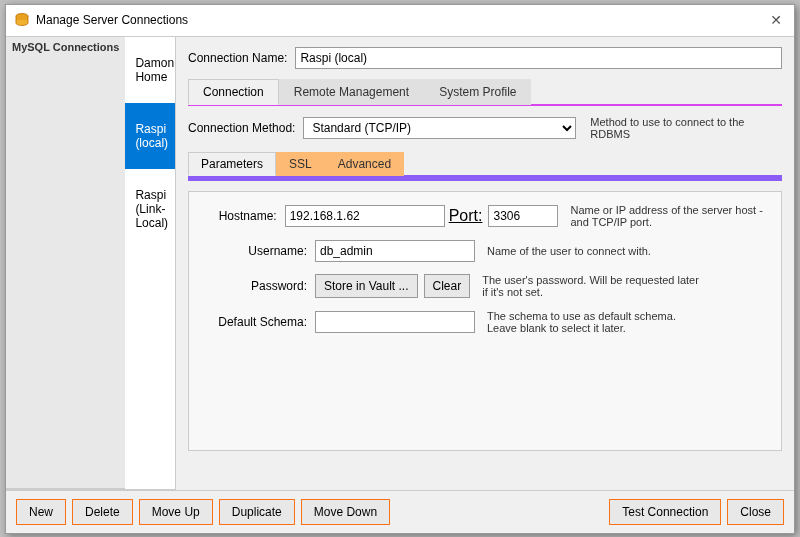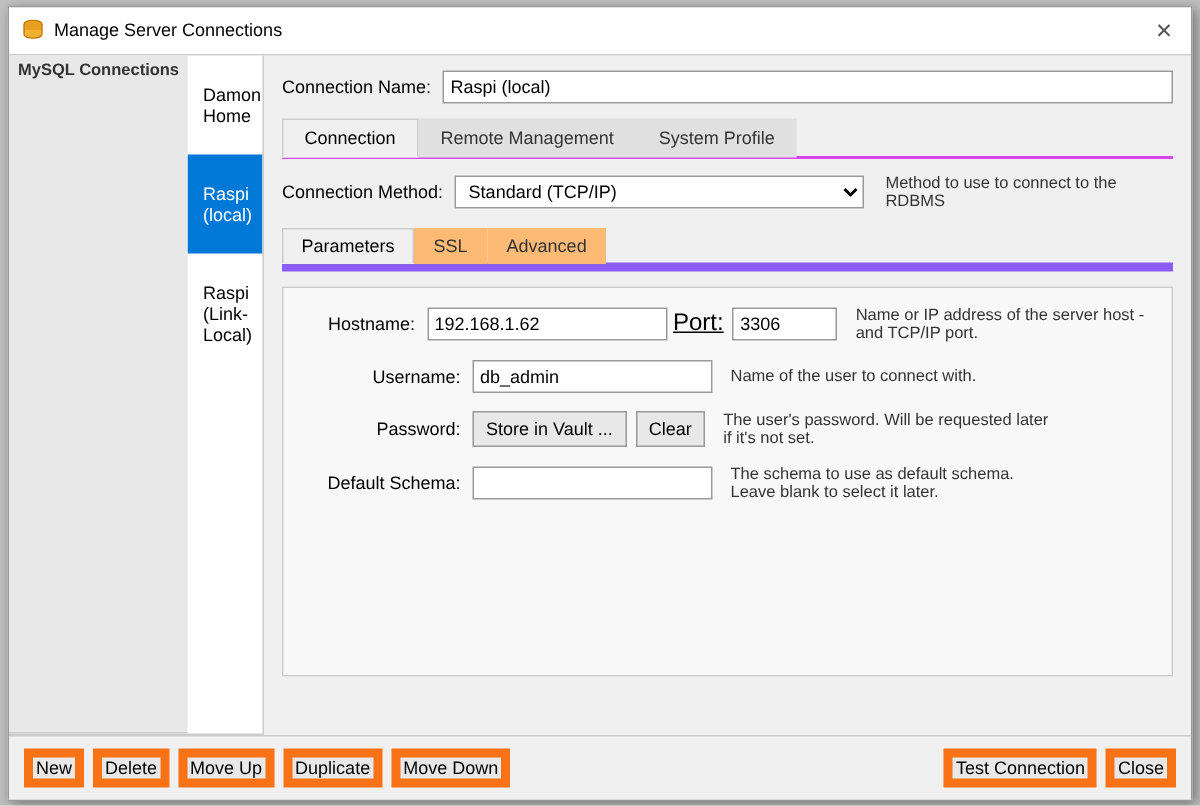--- a/index.html
+++ b/index.html
@@ -263,22 +263,22 @@
     .footer-left {
       display: flex;
       gap: 6px;
     }
     .footer-right {
       display: flex;
       gap: 6px;
     }
     .footer-btn {
       height: 26px;
-      padding: 0 2px;
-      border: 6px solid #f97316;
+      padding: 0 12px;
+      border: 1px solid #f97316;
       background: #e8e8e8;
       font-size: 12px;
       cursor: pointer;
       white-space: nowrap;
     }
   </style>
 </head>
 <body>
 
 <div class="dialog">

